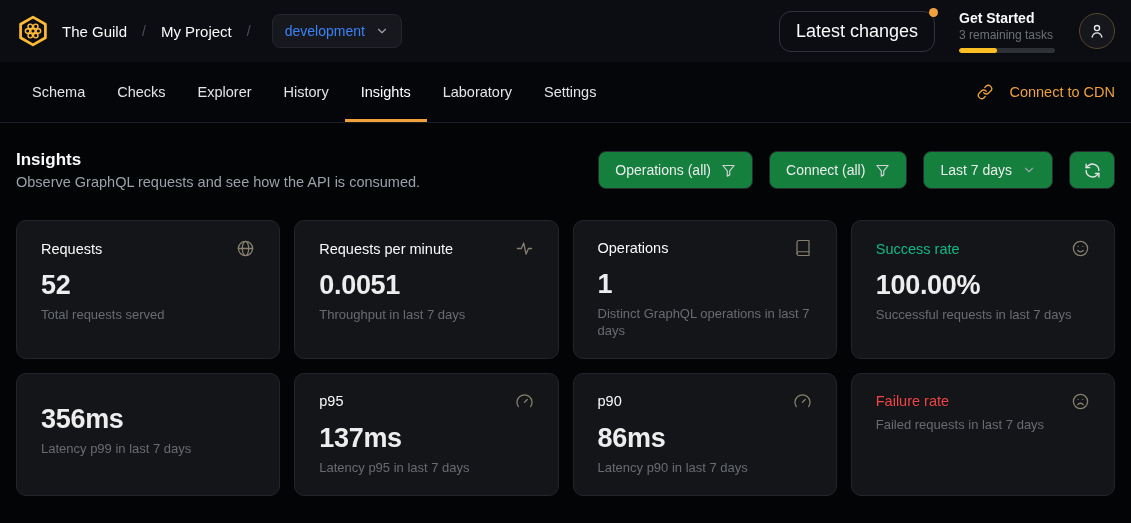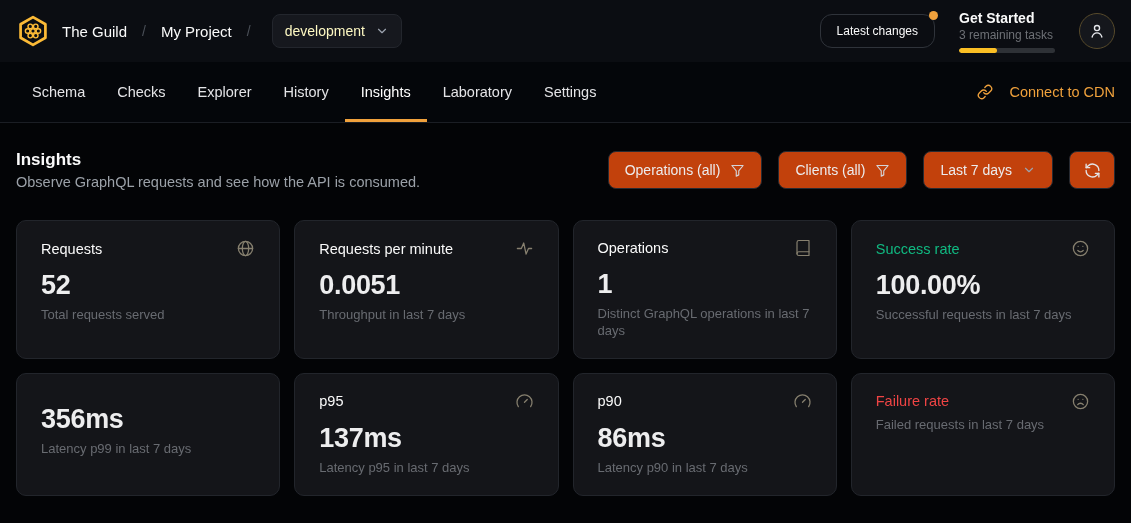--- a/index.html
+++ b/index.html
@@ -19,28 +19,28 @@
     height:62px; background:#0b0d12;
     display:flex; align-items:center; justify-content:space-between;
     padding:12px 16px;
   }
   .hdr-left { display:flex; align-items:center; gap:12px; }
   .crumb { font-size:15px; color:#fafafa; font-weight:500; cursor:pointer; }
   .crumb-sep { color:#4b5058; font-size:14px; padding:0 3px; }
   .env-select {
     margin-left:6px; display:flex; align-items:center; gap:10px;
     background:#16181e; border:1px solid #23262d; border-radius:8px;
-    padding:8px 12px; font-size:14px; color:#fef9c3; cursor:pointer;
+    padding:8px 12px; font-size:14px; color:#3b82f6; cursor:pointer;
     font-family:inherit;
   }
   .hdr-right { display:flex; align-items:center; gap:24px; }
   .latest-btn {
     position:relative;
     background:transparent; border:1px solid #2f333a; border-radius:12px;
-    padding:9px 16px; font-size:12px; color:#fafafa; cursor:pointer;
+    padding:9px 16px; font-size:18px; color:#fafafa; cursor:pointer;
     font-family:inherit;
   }
   .latest-dot {
     position:absolute; top:-4px; right:-4px;
     width:9px; height:9px; border-radius:50%; background:var(--accent);
   }
   .get-started { width:96px; }
   .gs-title { font-size:14px; font-weight:700; color:#fafafa; }
   .gs-sub { font-size:12px; color:#6e7176; margin-top:2px; white-space:nowrap; }
   .gs-track { margin-top:6px; height:5px; border-radius:3px; background:#2e3136; overflow:hidden; }
@@ -74,21 +74,21 @@
   
   .main { padding:0 16px; }
   .page-head {
     margin-top:27px; display:flex; justify-content:space-between; align-items:center;
   }
   .page-title { font-size:17px; font-weight:700; color:#fafafa; }
   .page-sub { font-size:14.5px; color:#9ba1a8; margin-top:4px; }
   .filters { display:flex; gap:16px; }
   .filter-btn {
     height:38px; display:flex; align-items:center; gap:10px;
-    background:#c2410c; border:1px solid #272a31; border-radius:8px;
+    background:#15803d; border:1px solid #272a31; border-radius:8px;
     padding:0 16px; font-size:14px; color:#ececee; cursor:pointer;
     font-family:inherit;
   }
   .icon-btn { justify-content:center; width:46px; padding:0; }
 
   
   .cards {
     margin-top:30px;
     display:grid; grid-template-columns:repeat(4, 1fr); gap:14px;
   }
@@ -208,21 +208,21 @@
     <div class="filters">
       <button class="filter-btn">
         <span>Operations (all)</span>
         <span>
           <svg width="15" height="15" viewBox="0 0 24 24" fill="none" stroke="#d4d4d8" stroke-width="1.8" stroke-linecap="round" stroke-linejoin="round">
               <path d="M3 4h18l-7 8.5V19l-4 2v-8.5L3 4z"></path>
             </svg>
         </span>
       </button>
       <button class="filter-btn">
-        <span>Clients (all)</span>
+        <span>Connect (all)</span>
         <span>
           <svg width="15" height="15" viewBox="0 0 24 24" fill="none" stroke="#d4d4d8" stroke-width="1.8" stroke-linecap="round" stroke-linejoin="round">
               <path d="M3 4h18l-7 8.5V19l-4 2v-8.5L3 4z"></path>
             </svg>
         </span>
       </button>
       <button class="filter-btn">
         <span>Last 7 days</span>
         <span>
           <svg width="14" height="14" viewBox="0 0 24 24" fill="none" stroke="#9ca3af" stroke-width="2" stroke-linecap="round" stroke-linejoin="round">

